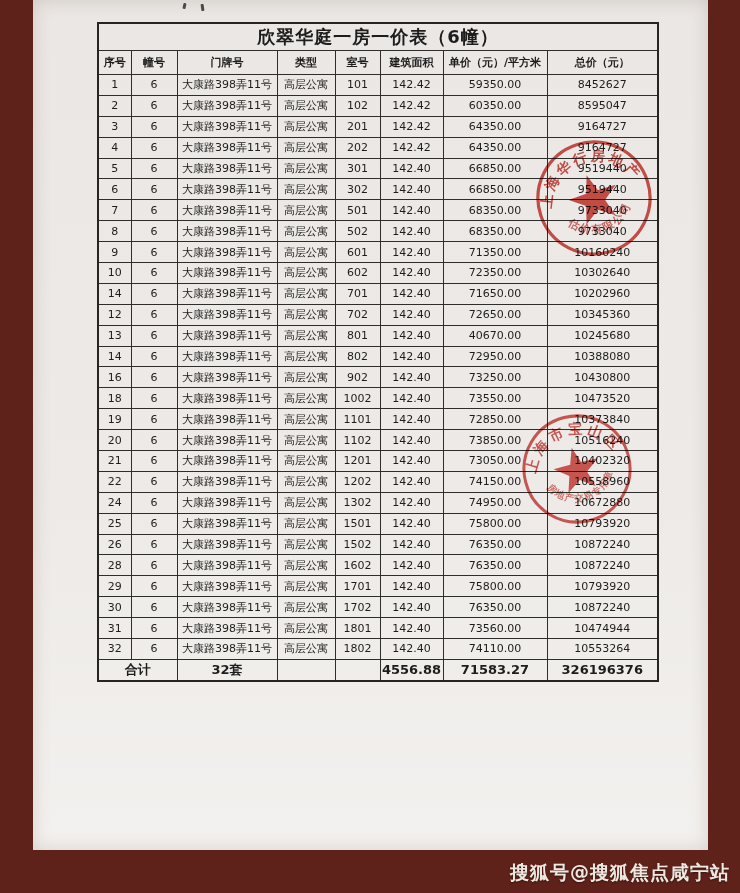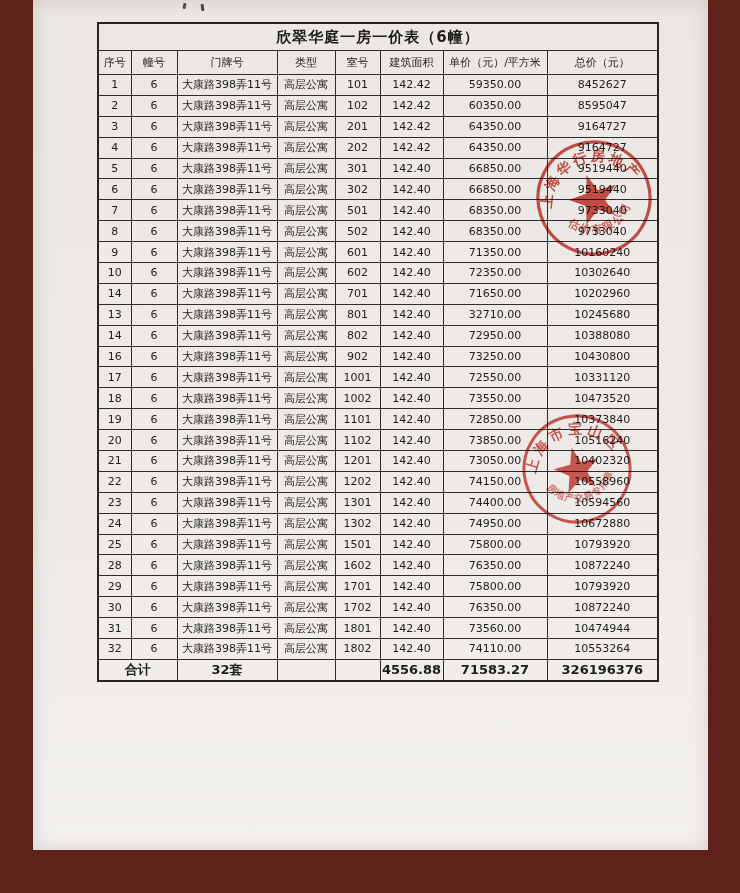--- a/index.html
+++ b/index.html
@@ -17,22 +17,22 @@
     position:absolute;left:64px;top:22px;width:560px;
     border-collapse:collapse;table-layout:fixed;
     background:transparent;color:#1d1d1d;
   }
   table.price-table th,table.price-table td{
     border:1px solid #2e2d2c;
     text-align:center;vertical-align:middle;
     padding:0;overflow:hidden;white-space:nowrap;
   }
   table.price-table{border:2px solid #262524;}
-  th.table-title{height:26px;font-size:15px;font-weight:bold;letter-spacing:1px;border-bottom:1.5px solid #2e2d2c;}
-  tr.header-row th{height:23px;font-size:11px;font-weight:normal;}
+  th.table-title{height:26px;font-size:18px;font-weight:bold;letter-spacing:1px;border-bottom:1.5px solid #2e2d2c;}
+  tr.header-row th{height:23px;font-size:11px;font-weight:bold;}
   tbody td{height:19.9px;font-size:11px;}
   tr.total-row td{height:20px;font-size:13px;font-weight:bold;}
   col.c1{width:33px;} col.c2{width:46px;} col.c3{width:100px;} col.c4{width:58px;}
   col.c5{width:45px;} col.c6{width:63px;} col.c7{width:104px;} col.c8{width:111px;}
   
   .stamp{position:absolute;mix-blend-mode:multiply;opacity:.85;}
   .stamp svg{display:block;}
   
   .watermark{
     position:absolute;right:10px;top:860px;
@@ -181,27 +181,37 @@
             <td>14</td>
             <td>6</td>
             <td>大康路398弄11号</td>
             <td>高层公寓</td>
             <td>701</td>
             <td>142.40</td>
             <td>71650.00</td>
             <td>10202960</td>
           </tr>
           <tr>
+            <td>12</td>
+            <td>6</td>
+            <td>大康路398弄11号</td>
+            <td>高层公寓</td>
+            <td>702</td>
+            <td>142.40</td>
+            <td>72650.00</td>
+            <td>10345360</td>
+          </tr>
+          <tr>
             <td>13</td>
             <td>6</td>
             <td>大康路398弄11号</td>
             <td>高层公寓</td>
             <td>801</td>
             <td>142.40</td>
-            <td>32710.00</td>
+            <td>40670.00</td>
             <td>10245680</td>
           </tr>
           <tr>
             <td>14</td>
             <td>6</td>
             <td>大康路398弄11号</td>
             <td>高层公寓</td>
             <td>802</td>
             <td>142.40</td>
             <td>72950.00</td>
@@ -211,30 +221,20 @@
             <td>16</td>
             <td>6</td>
             <td>大康路398弄11号</td>
             <td>高层公寓</td>
             <td>902</td>
             <td>142.40</td>
             <td>73250.00</td>
             <td>10430800</td>
           </tr>
           <tr>
-            <td>17</td>
-            <td>6</td>
-            <td>大康路398弄11号</td>
-            <td>高层公寓</td>
-            <td>1001</td>
-            <td>142.40</td>
-            <td>72550.00</td>
-            <td>10331120</td>
-          </tr>
-          <tr>
             <td>18</td>
             <td>6</td>
             <td>大康路398弄11号</td>
             <td>高层公寓</td>
             <td>1002</td>
             <td>142.40</td>
             <td>73550.00</td>
             <td>10473520</td>
           </tr>
           <tr>
@@ -271,48 +271,48 @@
             <td>22</td>
             <td>6</td>
             <td>大康路398弄11号</td>
             <td>高层公寓</td>
             <td>1202</td>
             <td>142.40</td>
             <td>74150.00</td>
             <td>10558960</td>
           </tr>
           <tr>
-            <td>23</td>
-            <td>6</td>
-            <td>大康路398弄11号</td>
-            <td>高层公寓</td>
-            <td>1301</td>
-            <td>142.40</td>
-            <td>74400.00</td>
-            <td>10594560</td>
-          </tr>
-          <tr>
             <td>24</td>
             <td>6</td>
             <td>大康路398弄11号</td>
             <td>高层公寓</td>
             <td>1302</td>
             <td>142.40</td>
             <td>74950.00</td>
             <td>10672880</td>
           </tr>
           <tr>
             <td>25</td>
             <td>6</td>
             <td>大康路398弄11号</td>
             <td>高层公寓</td>
             <td>1501</td>
             <td>142.40</td>
             <td>75800.00</td>
             <td>10793920</td>
+          </tr>
+          <tr>
+            <td>26</td>
+            <td>6</td>
+            <td>大康路398弄11号</td>
+            <td>高层公寓</td>
+            <td>1502</td>
+            <td>142.40</td>
+            <td>76350.00</td>
+            <td>10872240</td>
           </tr>
           <tr>
             <td>28</td>
             <td>6</td>
             <td>大康路398弄11号</td>
             <td>高层公寓</td>
             <td>1602</td>
             <td>142.40</td>
             <td>76350.00</td>
             <td>10872240</td>
@@ -398,14 +398,15 @@
           <textPath href="#s2top" startOffset="50%" text-anchor="middle">上海市宝山区</textPath>
         </text>
         <text font-size="9.5" font-weight="bold" fill="#c9342c" letter-spacing="1" opacity="0.8">
           <textPath href="#s2bot" startOffset="50%" text-anchor="middle">房地产交易专用章</textPath>
         </text>
       </svg>
     </div>
 
   </div>
 
+  <div class="watermark">搜狐号@搜狐焦点咸宁站</div>
 
 </div>
 
 </body></html>

